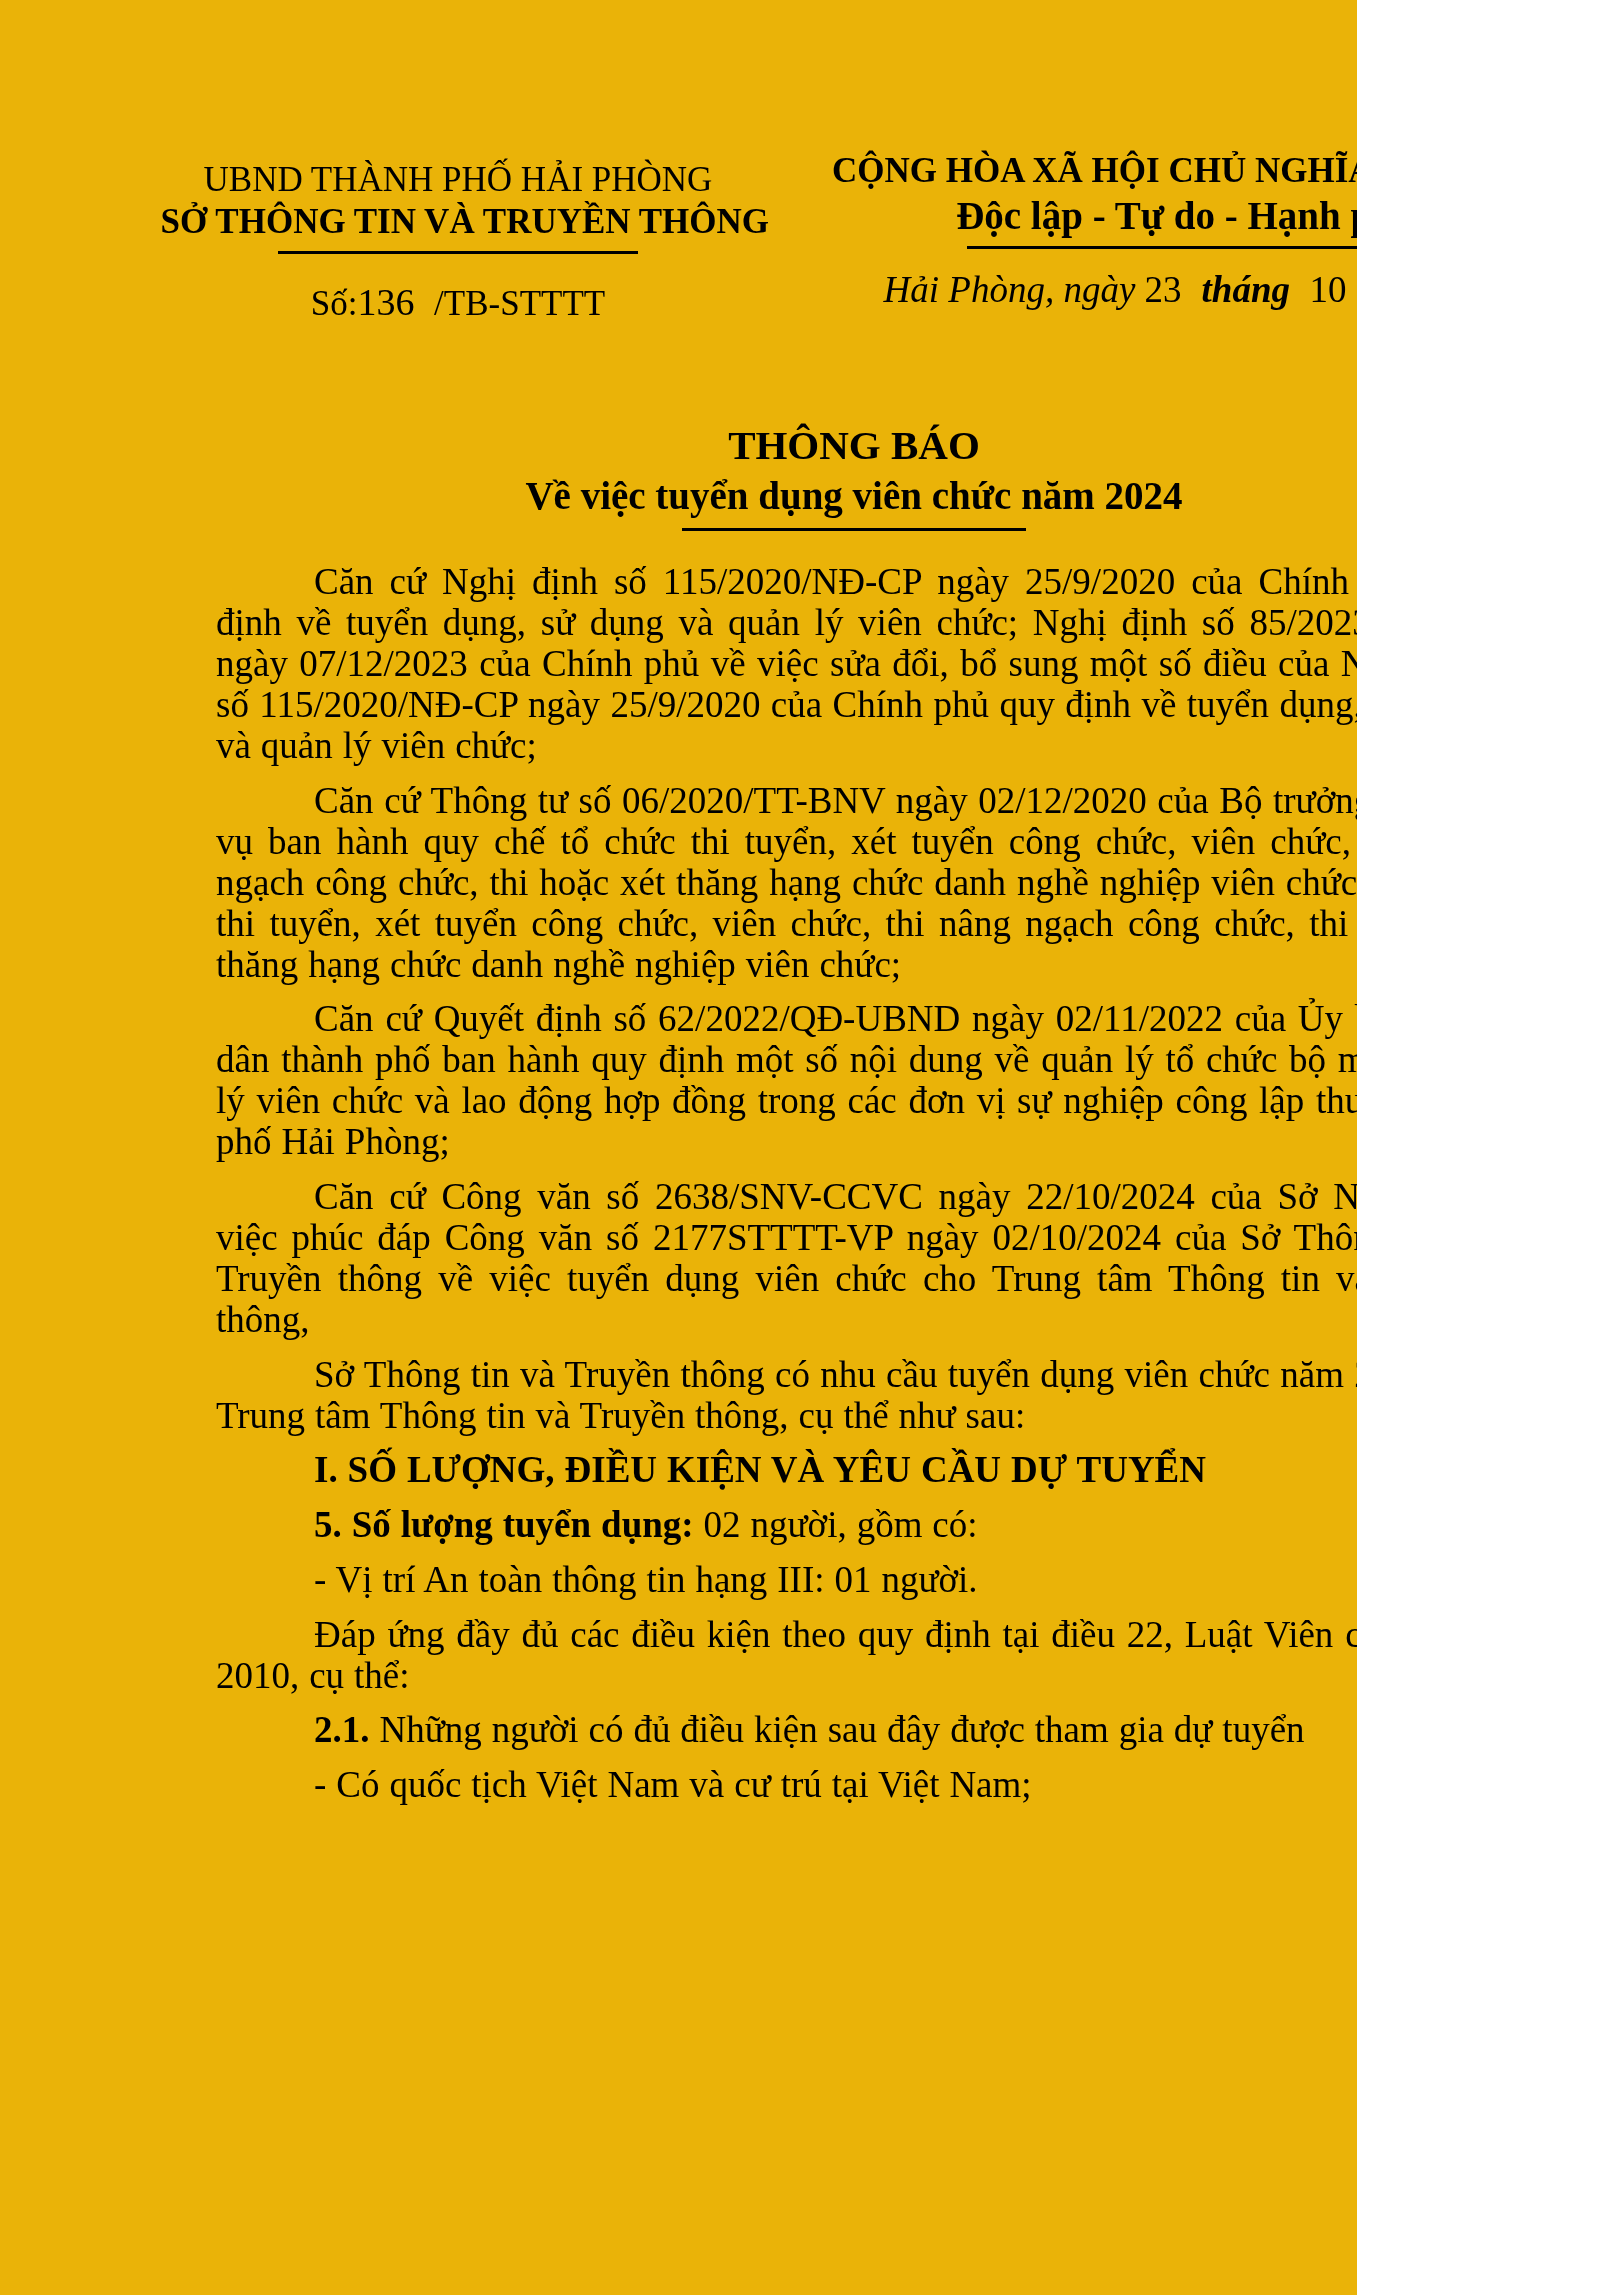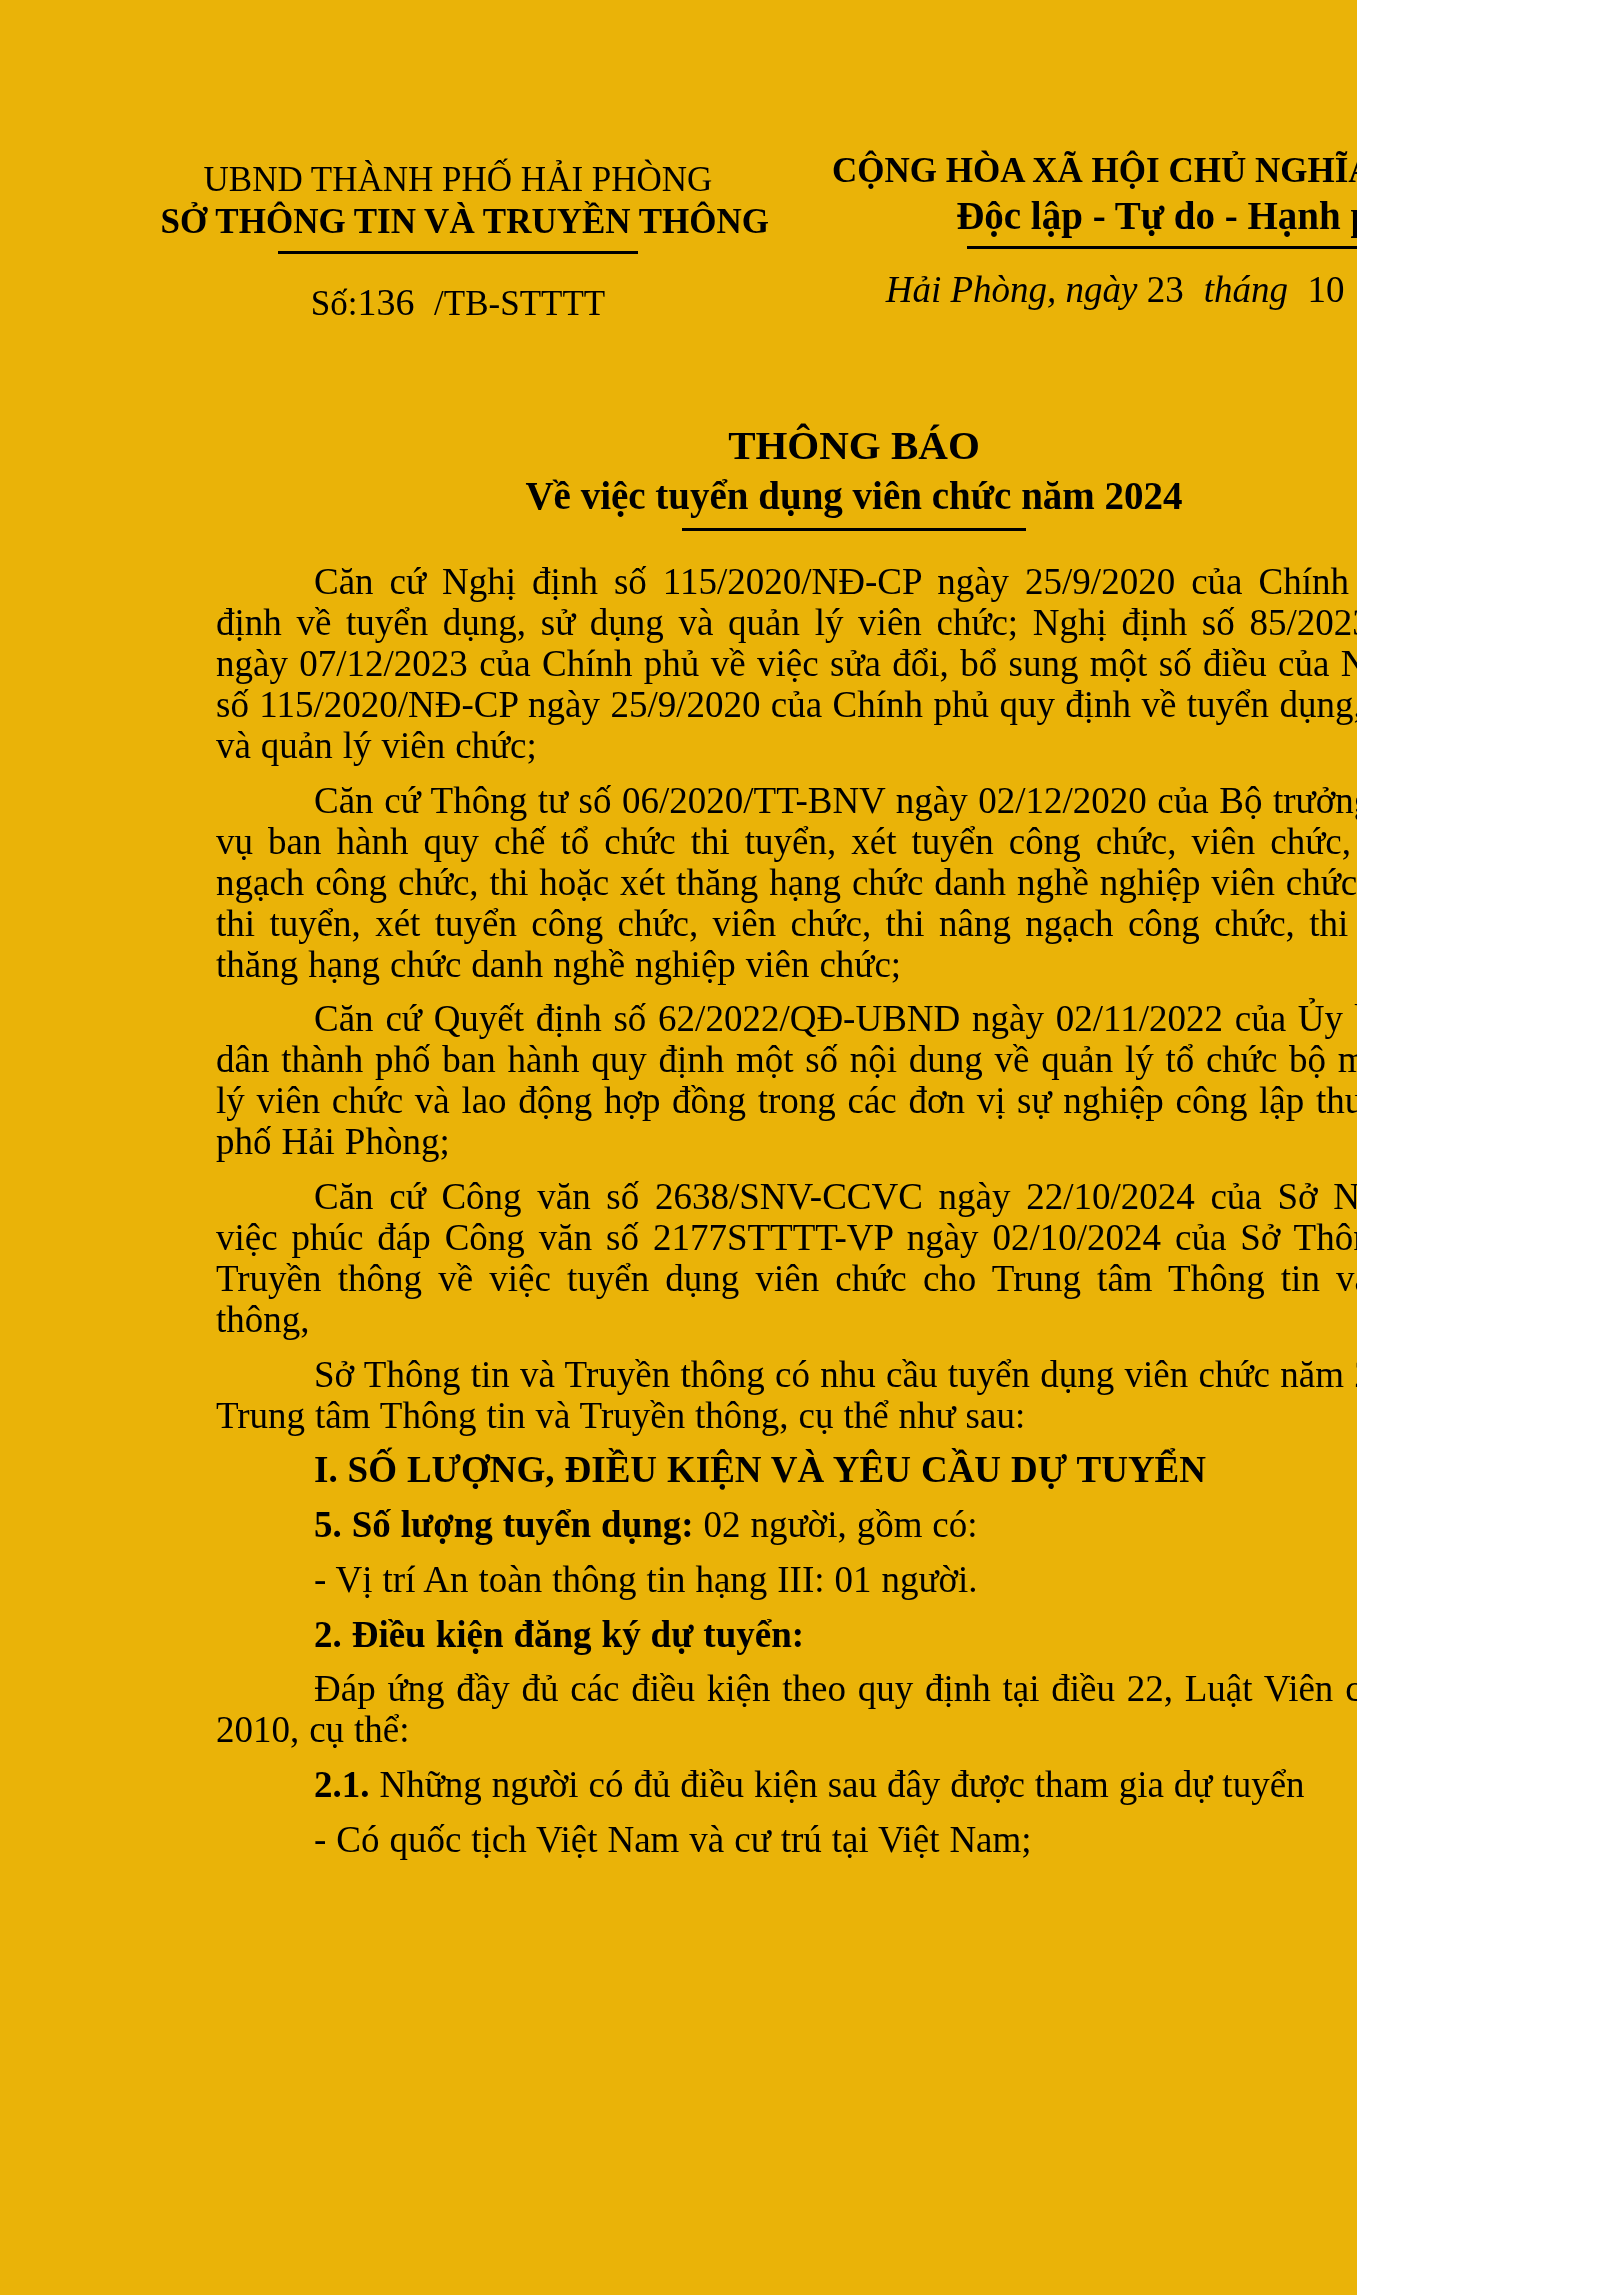--- a/index.html
+++ b/index.html
@@ -20,21 +20,21 @@
   .rule-left  { width:360px; margin:7.9px auto 0; }
   .rule-right { width:455px; margin:6.5px auto 0; }
   .doc-no { margin-top:27.5px; font-size:35px; line-height:42px; white-space:nowrap; }
   .doc-no .num    { font-size:38px; }
   .doc-no .suffix { margin-left:19.6px; }
   .motto1 { font-size:35px; line-height:42px; font-weight:bold; white-space:nowrap; }
   .motto2 { font-size:39px; line-height:46px; font-weight:bold; margin-top:1.3px; white-space:nowrap; }
   .date-line { margin-top:19.6px; font-size:37px; line-height:43px; font-style:italic; white-space:nowrap; }
   .date-line .upright { font-style:normal; }
   .d-day   { margin-left:9.2px; }
-  .d-thang { margin-left:20px; }
+  .d-thang { margin-left:20px;font-weight:bold; }
   .d-month { margin-left:19.6px; }
   .d-year  { margin-left:11.8px; }
   
   .title-block { position:absolute; left:216px; top:422px; width:1276px; text-align:center; }
   .title1 { font-size:41px; line-height:47px; font-weight:bold; }
   .title2 { font-size:39px; line-height:46px; font-weight:bold; margin-top:3.9px; }
   .rule-title { width:344px; border-top:3.9px solid #000; margin:9.2px auto 0; }
   
   .body-block { position:absolute; left:216px; top:561px; width:1276px; }
   .body-block p {
@@ -72,20 +72,19 @@
 
   <div class="body-block">
     <p><b></b><span>Căn cứ Nghị định số 115/2020/NĐ-CP ngày 25/9/2020 của Chính phủ quy định về tuyển dụng, sử dụng và quản lý viên chức; Nghị định số 85/2023/NĐ-CP ngày 07/12/2023 của Chính phủ về việc sửa đổi, bổ sung một số điều của Nghị định số 115/2020/NĐ-CP ngày 25/9/2020 của Chính phủ quy định về tuyển dụng, sử dụng và quản lý viên chức;</span></p>
     <p><b></b><span>Căn cứ Thông tư số 06/2020/TT-BNV ngày 02/12/2020 của Bộ trưởng Bộ Nội vụ ban hành quy chế tổ chức thi tuyển, xét tuyển công chức, viên chức, thi nâng ngạch công chức, thi hoặc xét thăng hạng chức danh nghề nghiệp viên chức; nội quy thi tuyển, xét tuyển công chức, viên chức, thi nâng ngạch công chức, thi hoặc xét thăng hạng chức danh nghề nghiệp viên chức;</span></p>
     <p><b></b><span>Căn cứ Quyết định số 62/2022/QĐ-UBND ngày 02/11/2022 của Ủy ban nhân dân thành phố ban hành quy định một số nội dung về quản lý tổ chức bộ máy, quản lý viên chức và lao động hợp đồng trong các đơn vị sự nghiệp công lập thuộc thành phố Hải Phòng;</span></p>
     <p><b></b><span>Căn cứ Công văn số 2638/SNV-CCVC ngày 22/10/2024 của Sở Nội vụ về việc phúc đáp Công văn số 2177STTTT-VP ngày 02/10/2024 của Sở Thông tin và Truyền thông về việc tuyển dụng viên chức cho Trung tâm Thông tin và Truyền thông,</span></p>
     <p><b></b><span>Sở Thông tin và Truyền thông có nhu cầu tuyển dụng viên chức năm 2024 cho Trung tâm Thông tin và Truyền thông, cụ thể như sau:</span></p>
     <p><b>I. SỐ LƯỢNG, ĐIỀU KIỆN VÀ YÊU CẦU DỰ TUYỂN</b><span></span></p>
     <p><b>5. Số lượng tuyển dụng:</b><span> 02 người, gồm có:</span></p>
     <p><b></b><span>- Vị trí An toàn thông tin hạng III: 01 người.</span></p>
-    <p><b>2. Điều kiện đăng ký dự tuyển:</b><span></span></p>
     <p><b></b><span>Đáp ứng đầy đủ các điều kiện theo quy định tại điều 22, Luật Viên chức năm 2010, cụ thể:</span></p>
     <p><b>2.1.</b><span> Những người có đủ điều kiện sau đây được tham gia dự tuyển</span></p>
     <p><b></b><span>- Có quốc tịch Việt Nam và cư trú tại Việt Nam;</span></p>
   </div>
 
 </div>
 
 
 </body></html>

